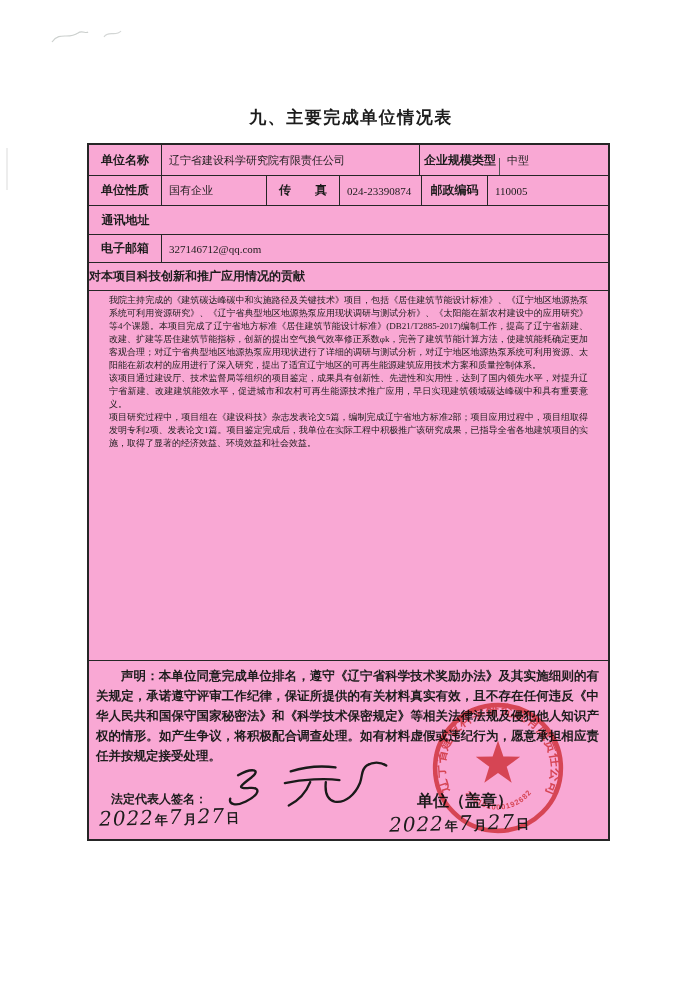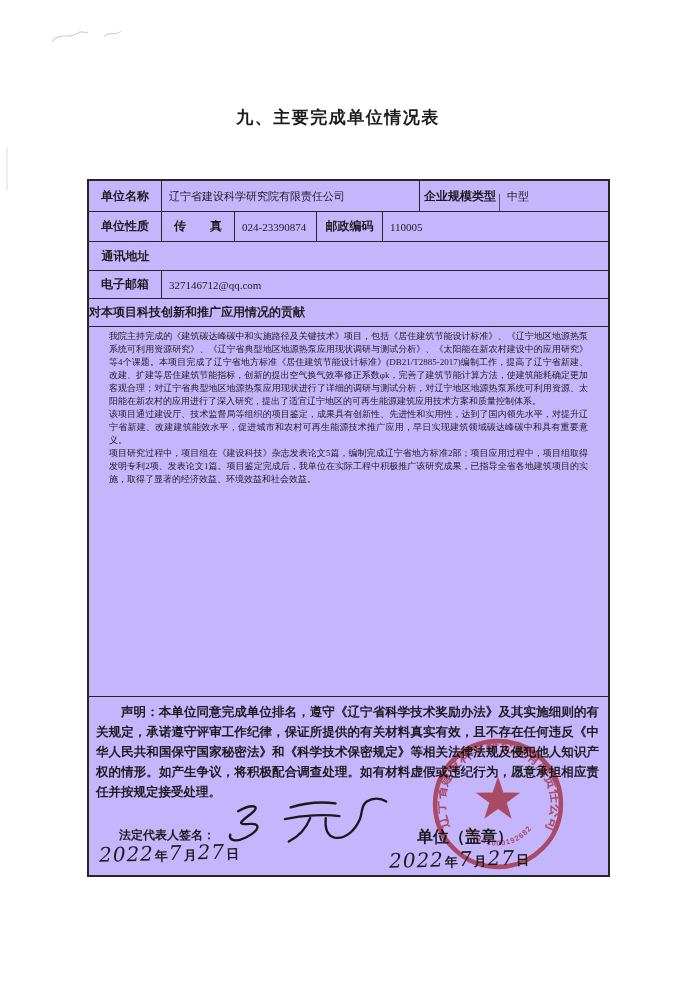--- a/index.html
+++ b/index.html
@@ -2,31 +2,31 @@
 <html><head>
 <meta charset="utf-8">
 <style>
   html,body{margin:0;padding:0;}
   body{
     width:700px;height:991px;position:relative;overflow:hidden;
     background:#ffffff;color:#1c1c1c;
     font-family:"Liberation Sans", sans-serif;
   }
   .page-title{
-    position:absolute;top:106px;left:0;width:676px;margin:0;
+    position:absolute;top:106px;left:13px;width:676px;margin:0;
     text-align:center;font-size:17px;font-weight:bold;letter-spacing:1.5px;
   }
   
   .pencil-marks{position:absolute;left:46px;top:22px;width:96px;height:30px;}
   .edge-mark{position:absolute;left:6px;top:148px;width:2px;height:42px;background:rgba(0,0,0,0.07);}
 
   
   .doc-table{
     position:absolute;left:87px;top:143px;width:519px;
-    border:2px solid #262626;background:#c4b5fd;margin-top:36px;
+    border:2px solid #262626;background:#f9a8d4;
   }
   .tr{display:flex;border-bottom:1.5px solid #262626;box-sizing:border-box;}
   .tr:last-child{border-bottom:none;}
   .td{
     box-sizing:border-box;border-right:1.5px solid #262626;
     display:flex;align-items:center;overflow:hidden;
   }
   .td:last-child{border-right:none;}
   .label{font-weight:bold;font-size:12px;justify-content:center;text-align:center;padding:0 2px;}
   .value{font-family:"Liberation Serif","DejaVu Serif",serif;font-size:11px;padding:0 7px;}
@@ -48,21 +48,21 @@
   .content-cell p{margin:0;}
 
   
   .r9{position:relative;display:block;}
   .decl-text{
     margin:0;padding:5px 9px 0 7px;
     font-family:"Liberation Serif","DejaVu Serif",serif;
     font-weight:bold;font-size:12.5px;line-height:20px;
     text-indent:2em;text-align:justify;
   }
-  .sign-label{position:absolute;left:30px;top:130px;font-weight:bold;font-size:12px;}
+  .sign-label{position:absolute;left:22px;top:130px;font-weight:bold;font-size:12px;}
   .seal-label{position:absolute;left:328px;top:130px;font-weight:bold;font-size:16px;}
   .signature-svg{position:absolute;left:112px;top:94px;width:195px;height:60px;}
   .date{position:absolute;top:144px;white-space:nowrap;transform:rotate(-1.5deg);}
   .date-left{left:10px;}
   .date-right{left:300px;top:150px;}
   .hw{font-family:"DejaVu Serif",serif;font-style:italic;font-size:20px;letter-spacing:1px;}
   .unit{font-size:13px;font-weight:bold;margin:0 1px;}
 
   .seal-svg{
     position:absolute;left:338px;top:36px;width:142px;height:142px;
@@ -87,20 +87,21 @@
   <div class="tr r1">
     <div class="td label w1">单位名称</div>
     <div class="td value r1v">辽宁省建设科学研究院有限责任公司</div>
     <div class="td label r1s">企业规模类型</div>
     <div class="td value w6">中型</div>
   </div>
 
 
   <div class="tr r3">
     <div class="td label w1">单位性质</div>
+    <div class="td value w2">国有企业</div>
     <div class="td label w3">传　　真</div>
     <div class="td value w4">024-23390874</div>
     <div class="td label w5">邮政编码</div>
     <div class="td value w6">110005</div>
   </div>
 
   <div class="tr r4">
     <div class="td label w1">通讯地址</div>
   </div>
 

